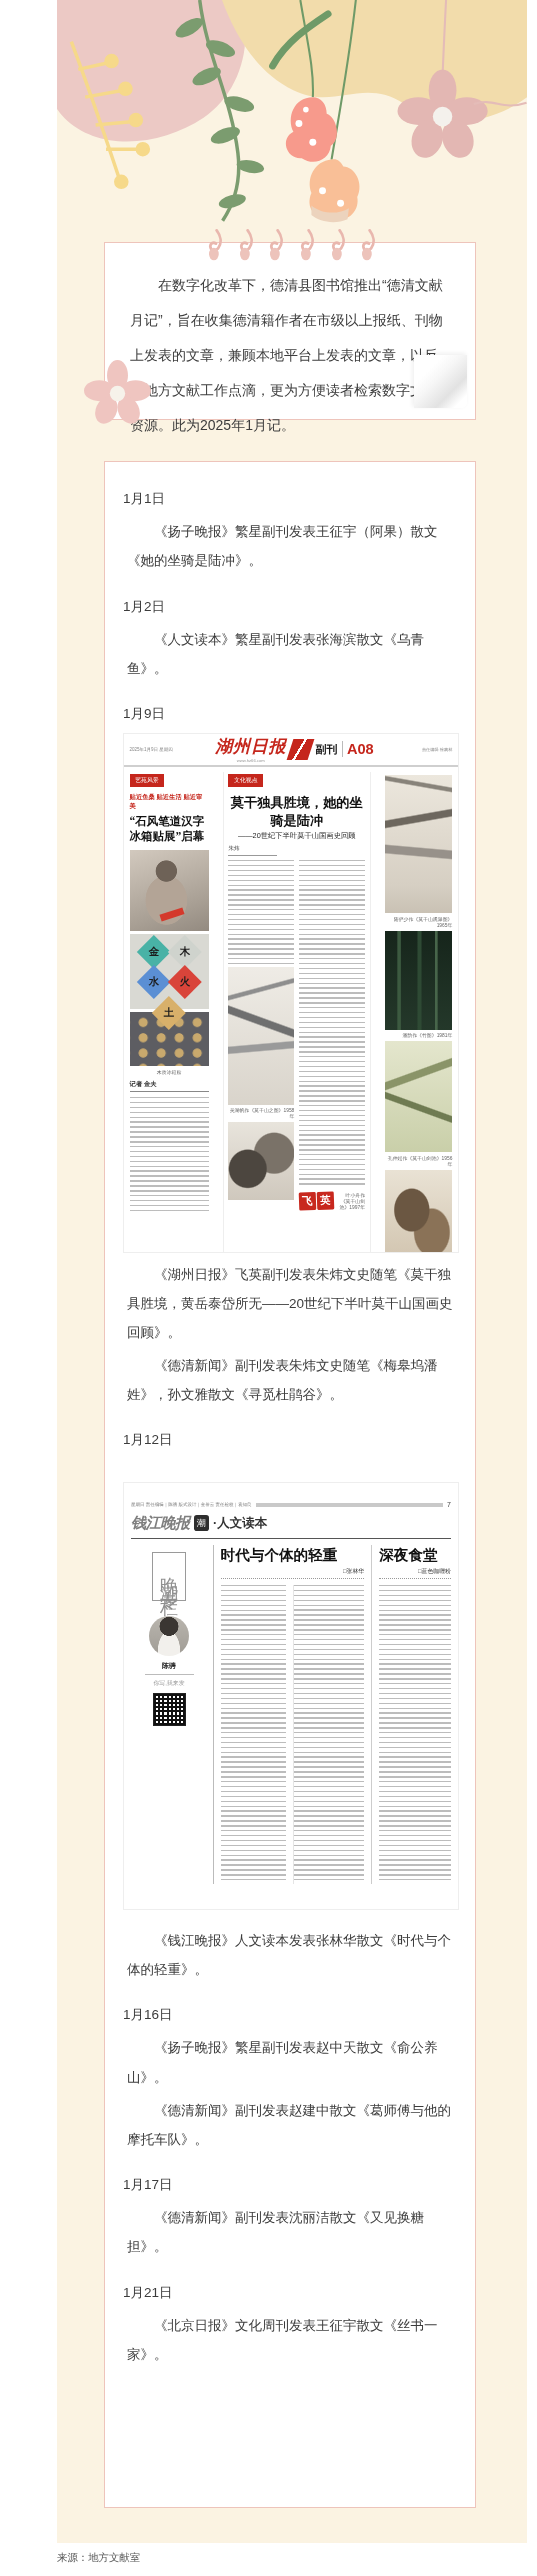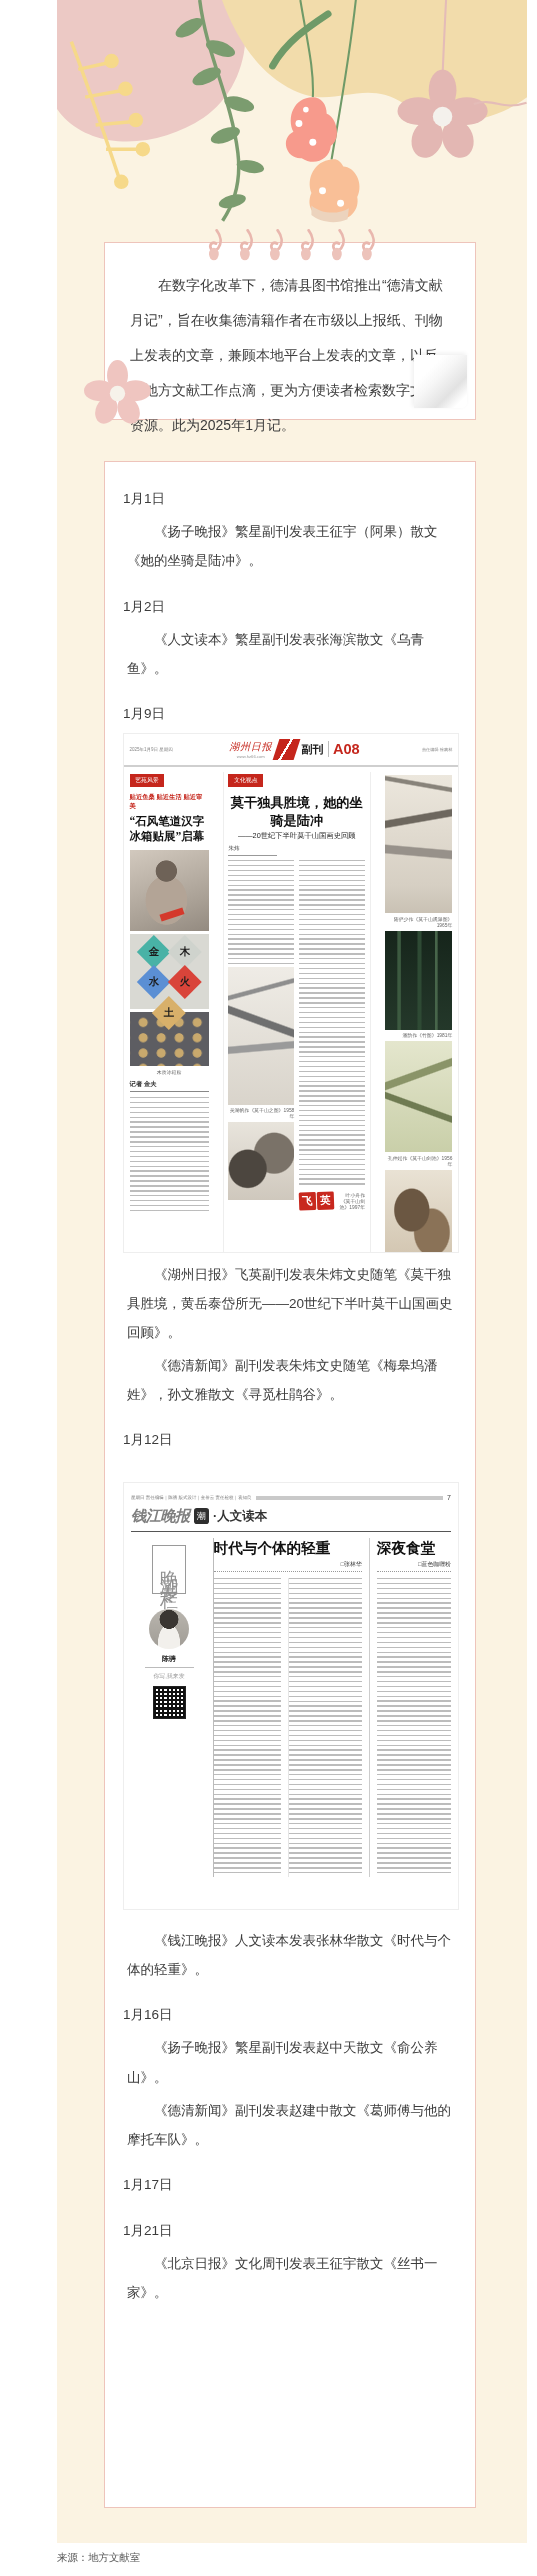--- a/index.html
+++ b/index.html
@@ -25,21 +25,21 @@
   .source{position:absolute;left:57px;top:2551px;font-size:10.4px;color:#555;}
   
   .np{width:336px;background:#ffffff;border:0.7px solid #eeeeee;box-sizing:border-box;overflow:hidden;}
   .tx{background:repeating-linear-gradient(to bottom,#a6a6a6 0 1.4px,transparent 1.4px 4.9px);opacity:.75;}
   .cap{font-size:4.9px;color:#666;text-align:right;margin-top:1.4px;}
   
   .np1{height:520px;margin:4.2px 0 7px;}
   .np1 .hd{display:flex;align-items:center;height:31px;padding:0 5.6px;border-bottom:2.1px double #cfcfcf;}
   .np1 .hd-date{font-size:4.5px;color:#888;width:63px;}
   .np1 .mast{display:flex;align-items:center;gap:4.2px;margin:0 auto;}
-  .np1 .mast-name{color:#c5261c;font-weight:normal;font-size:10px;font-style:italic;letter-spacing:0.7px;}
+  .np1 .mast-name{color:#c5261c;font-weight:bold;font-size:17px;font-style:italic;letter-spacing:0.7px;}
   .np1 .mast-site{font-size:4.2px;color:#999;text-align:center;}
   .np1 .slash{width:21px;height:21px;background:linear-gradient(105deg,#c5261c 42%,#ffffff 42% 52%,#c5261c 52%);transform:skewX(-18deg);}
   .np1 .sec{font-size:11px;font-weight:bold;color:#1a1a1a;}
   .np1 .pg{font-size:14.6px;font-weight:bold;color:#c5261c;border-left:0.7px solid #bbb;padding-left:4.2px;}
   .np1 .hd-ed{font-size:4.2px;color:#888;width:56px;text-align:right;}
   .np1 .cols{display:flex;gap:14px;padding:5.6px;}
   .tag{display:inline-block;background:#c5261c;color:#fff;font-size:5.9px;padding:2.1px 5.6px;margin-bottom:3.5px;}
   .np1 .c-left{width:89px;}
   .np1 .kicker{color:#c5261c;font-size:6.3px;font-weight:bold;margin:2.1px 0;}
   .np1 .ltitle{font-size:11.5px;font-weight:bold;color:#111;line-height:1.35;margin:2.8px 0 5.6px;font-family:"Liberation Serif",serif;}
@@ -87,30 +87,30 @@
       linear-gradient(#16251b,#24382a);}
   .ph-green{height:111px;background:
       linear-gradient(160deg,transparent 30%,#8a9468 31% 36%,transparent 37%),
       linear-gradient(200deg,transparent 55%,#6f7b52 56% 60%,transparent 61%),
       linear-gradient(#e4e6cd,#c9cfa9);}
   .ph-brown{height:89px;background:
       radial-gradient(ellipse at 40% 45%,#6b5742 0 30%,transparent 32%),
       radial-gradient(ellipse at 70% 70%,#8a7257 0 26%,transparent 28%),
       linear-gradient(#e9e2d4,#d2c5b0);}
   
-  .np2{height:428px;margin:28px 0 15.3px;padding:11px 7px;}
+  .np2{height:428px;margin:28px 0 15.3px;padding:18px 7px;}
   .np2 .topline{display:flex;align-items:center;gap:4.2px;font-size:4.5px;color:#777;}
   .np2 .topbar{flex:1;height:3.5px;background:#c9c9c9;}
   .np2 .pg2{font-size:7px;color:#444;}
   .np2 .logo{display:flex;align-items:center;gap:4.2px;margin:4.2px 0 4.2px;}
   .np2 .mast2{font-size:15.3px;font-weight:bold;color:#7f7f7f;font-style:italic;letter-spacing:-0.7px;font-family:"Liberation Serif",serif;}
   .np2 .badge{width:15.3px;height:15.3px;background:#2e2e2e;color:#fff;border-radius:2.8px;display:flex;align-items:center;justify-content:center;font-size:9px;}
   .np2 .sec2{font-size:12.5px;font-weight:bold;color:#333;}
   .np2 .rule{height:1.4px;background:#555;margin-bottom:5.6px;}
-  .np2 .body{display:flex;justify-content:flex-end;}
+  .np2 .body{display:flex;gap:7px;justify-content:flex-end;}
   .np2 .side{width:76px;border-right:0.7px solid #bbb;padding-right:5.6px;display:flex;flex-direction:column;align-items:center;}
   .vbox{border:0.7px solid #9a9a9a;padding:9.7px 4.2px;margin-top:7px;}
   .vtitle{writing-mode:vertical-rl;text-orientation:upright;font-size:18px;color:#909090;letter-spacing:7px;font-family:"Liberation Serif",serif;}
   .avatar{width:40px;height:40px;border-radius:50%;margin-top:15.3px;background:
       radial-gradient(circle at 50% 26%,#3a3632 0 26%,transparent 27%),
       radial-gradient(ellipse at 50% 86%,#f2f0ec 0 38%,transparent 40%),
       linear-gradient(#b9b5ae,#a09c95);}
   .aname{font-size:7px;font-weight:bold;color:#222;margin-top:4.2px;}
   .aline{width:49px;border-top:0.7px solid #bbb;margin:3.5px 0;}
   .aslogan{font-size:5.9px;color:#999;}
@@ -376,20 +376,21 @@
       </div>
 
       <div class="group">
         <p class="date">1月16日</p>
         <p class="item">《扬子晚报》繁星副刊发表赵中天散文《俞公养山》。</p>
         <p class="item">《德清新闻》副刊发表赵建中散文《葛师傅与他的摩托车队》。</p>
       </div>
 
       <div class="group">
         <p class="date">1月17日</p>
+        <p class="item">《德清新闻》副刊发表沈丽洁散文《又见换糖担》。</p>
       </div>
 
       <div class="group">
         <p class="date">1月21日</p>
         <p class="item">《北京日报》文化周刊发表王征宇散文《丝书一家》。</p>
       </div>
 
 
     </div>
   </div>

